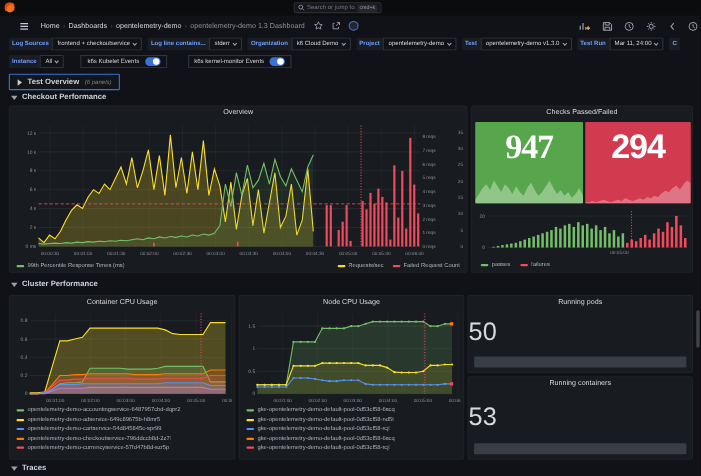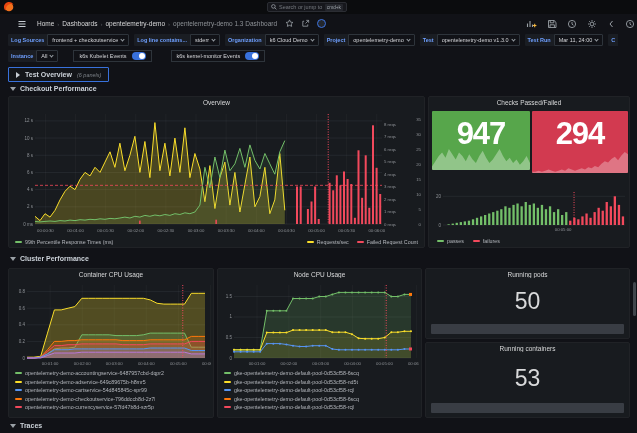--- a/index.html
+++ b/index.html
@@ -44,21 +44,21 @@
 .legend-item{display:flex;align-items:center;gap:3px;font-size:5.3px;color:#b4b7bd;min-width:0}
 .legend-item .nm{white-space:nowrap;overflow:hidden;text-overflow:ellipsis}
 .sw{width:7px;height:2px;border-radius:1px;flex:none}
 .ov-legend{position:absolute;bottom:2px;left:6px;right:6px;display:flex;justify-content:space-between;align-items:center}
 .lgroup{display:flex;gap:8px}
 .plegend{position:absolute;display:flex;flex-direction:column;gap:2.5px}
 
 .stat-tile{position:absolute;border-radius:1px;overflow:hidden}
 .stat-num{position:absolute;left:0;right:0;top:5px;text-align:center;font-size:31px;font-weight:bold;color:#fff;letter-spacing:-1px}
 .sparkwrap{position:absolute;left:0;right:0;bottom:0;height:23px}
-.bigstat{position:absolute;left:0;right:0;text-align:center;font-size:23px;color:#d8d9da}
+.bigstat{position:absolute;left:0;right:0;font-size:23px;color:#d8d9da}
 .gaugebar{position:absolute;left:5px;right:5px;bottom:4px;height:10px;background:#393d44;border-radius:1px}
 .scroll-thumb{position:absolute;right:1px;top:282px;width:3px;height:34px;background:#41464c;border-radius:2px}
 </style>
 </head>
 <body>
 
 <div id="screen">
 
   <div class="abs topbar">
     <svg class="abs" style="left:4px;top:2px" width="10" height="10" viewBox="0 0 10 10">
@@ -307,27 +307,27 @@
         <span class="legend-item">
           <span class="sw" style="background: rgb(242, 73, 92);"></span>
           <span class="nm">Failed Request Count</span>
         </span>
       </span>
     </div>
   </div>
 
   <div class="panel" style="left:428px;top:96px;width:202px;height:152px">
     <div class="ptitle">Checks Passed/Failed</div>
-    <div class="stat-tile" style="left: 3px; top: 14px; width: 98px; height: 59px; background: rgb(87, 166, 75);">
+    <div class="stat-tile" style="left: 3px; top: 14px; width: 98px; height: 74px; background: rgb(87, 166, 75); font-family: Liberation Serif, serif;">
       <div class="stat-num">947</div>
       <div class="sparkwrap"><svg width="98" height="23">
             <path d="M0 23 L0.0 19.5 L3.4 14.3 L6.8 9.0 L10.1 5.5 L13.5 10.8 L16.9 2.0 L20.3 7.3 L23.7 12.5 L27.0 5.5 L30.4 9.0 L33.8 14.3 L37.2 7.3 L40.6 12.5 L43.9 16.0 L47.3 9.0 L50.7 3.8 L54.1 10.8 L57.4 16.0 L60.8 12.5 L64.2 7.3 L67.6 2.0 L71.0 9.0 L74.3 14.3 L77.7 10.8 L81.1 16.0 L84.5 12.5 L87.9 17.8 L91.2 14.3 L94.6 9.0 L98.0 16.0 L98 23 Z" fill="rgba(255,255,255,0.35)"></path>
           </svg></div>
     </div>
-    <div class="stat-tile" style="left: 103px; top: 14px; width: 96px; height: 62px; background: rgb(210, 58, 80);">
+    <div class="stat-tile" style="left: 103px; top: 14px; width: 96px; height: 74px; background: rgb(210, 58, 80);">
       <div class="stat-num">294</div>
       <div class="sparkwrap"><svg width="96" height="23">
             <path d="M0 23 L0.0 21.8 L3.3 21.8 L6.6 20.7 L9.9 21.8 L13.2 20.7 L16.6 19.5 L19.9 20.7 L23.2 21.8 L26.5 20.7 L29.8 19.5 L33.1 20.7 L36.4 18.3 L39.7 19.5 L43.0 20.7 L46.3 19.5 L49.7 18.3 L53.0 19.5 L56.3 17.2 L59.6 18.3 L62.9 16.0 L66.2 17.2 L69.5 13.7 L72.8 11.3 L76.1 12.5 L79.4 9.0 L82.8 6.7 L86.1 10.2 L89.4 5.5 L92.7 2.0 L96.0 4.3 L96 23 Z" fill="rgba(255,255,255,0.30)"></path>
           </svg></div>
     </div>
     <div class="chart" style="left:2px;top:92px;width:196px;height:44px"><svg width="196" height="44">
           <line x1="12" x2="194" y1="7.304347826086957" y2="7.304347826086957" stroke="rgba(204,210,220,0.07)"></line>
           <text x="10" y="8.804347826086957" text-anchor="end" font-size="4.5" fill="#8e9297">20</text>
           <line x1="12" x2="194" y1="36" y2="36" stroke="rgba(204,210,220,0.07)"></line>
           <text x="10" y="37.5" text-anchor="end" font-size="4.5" fill="#8e9297">0</text>

